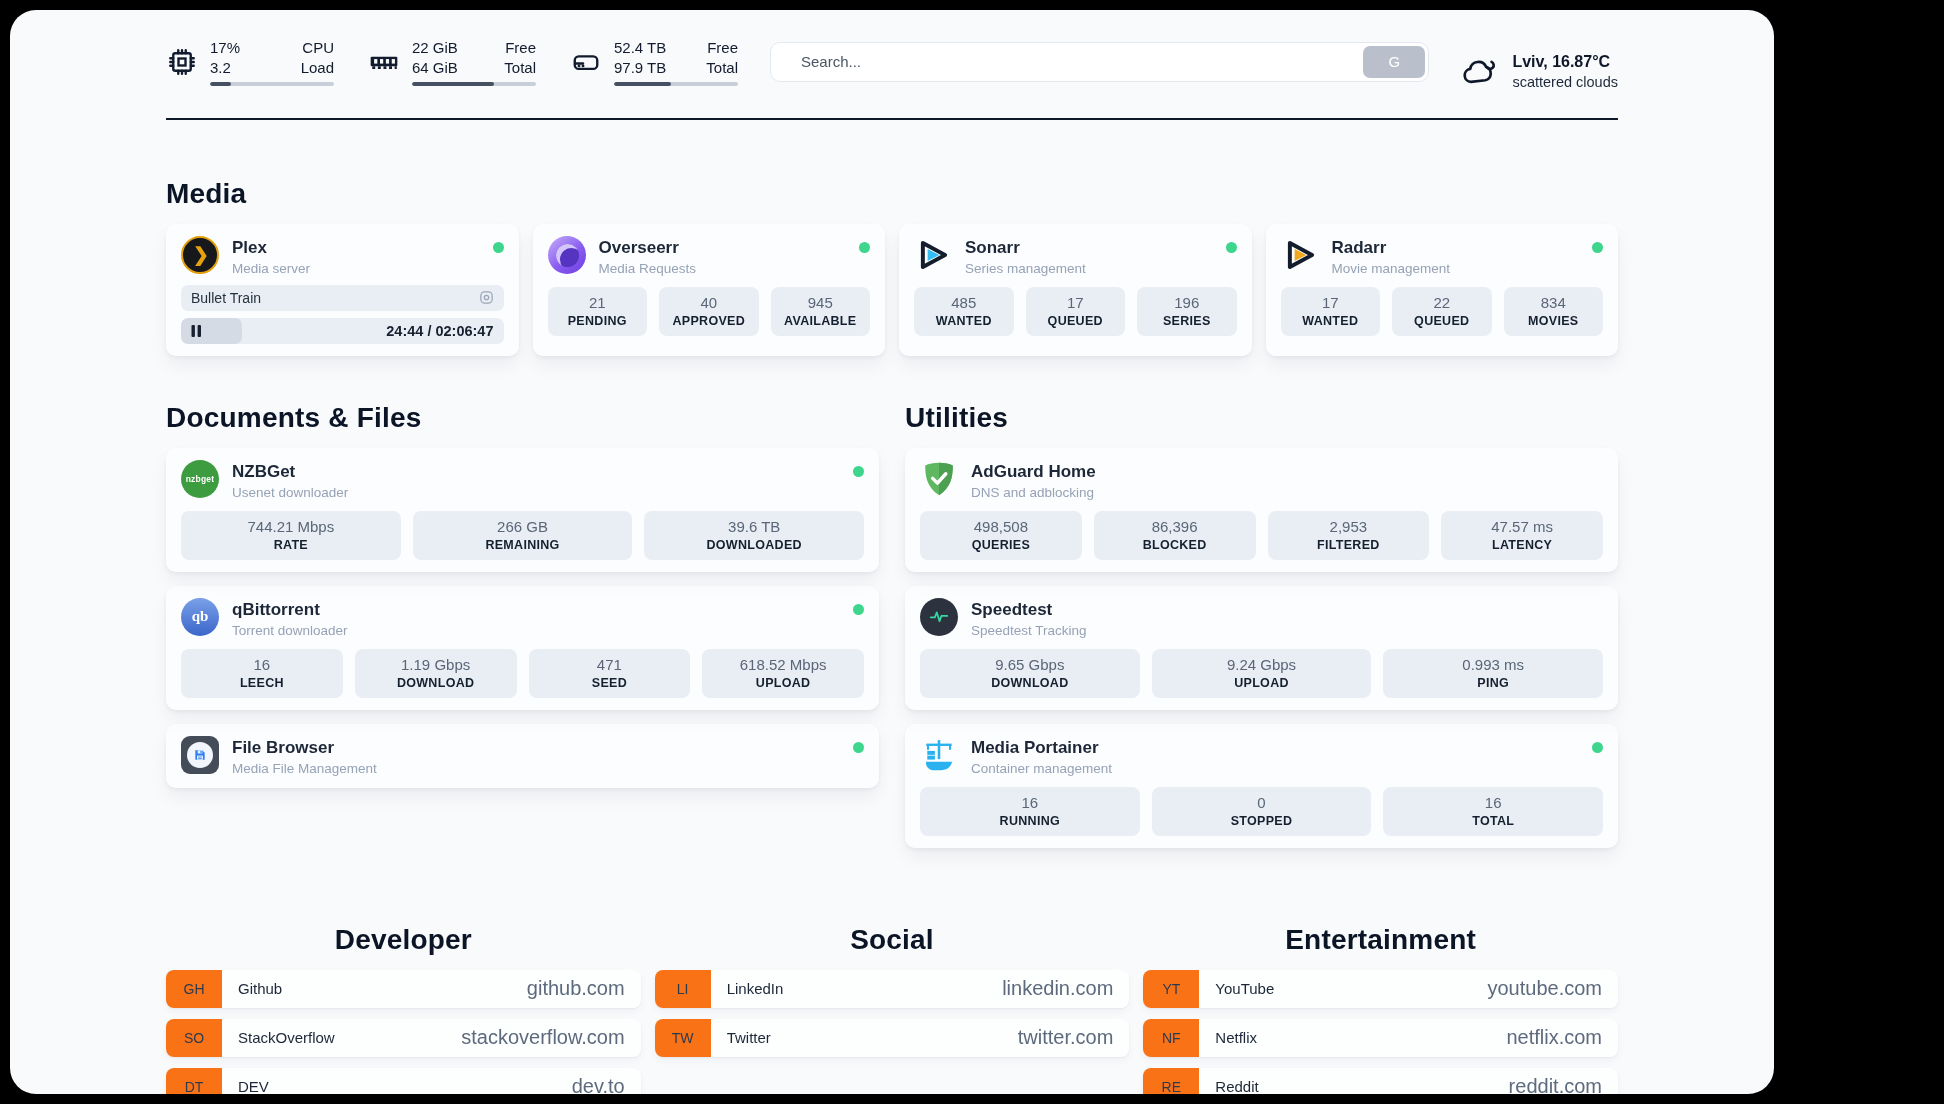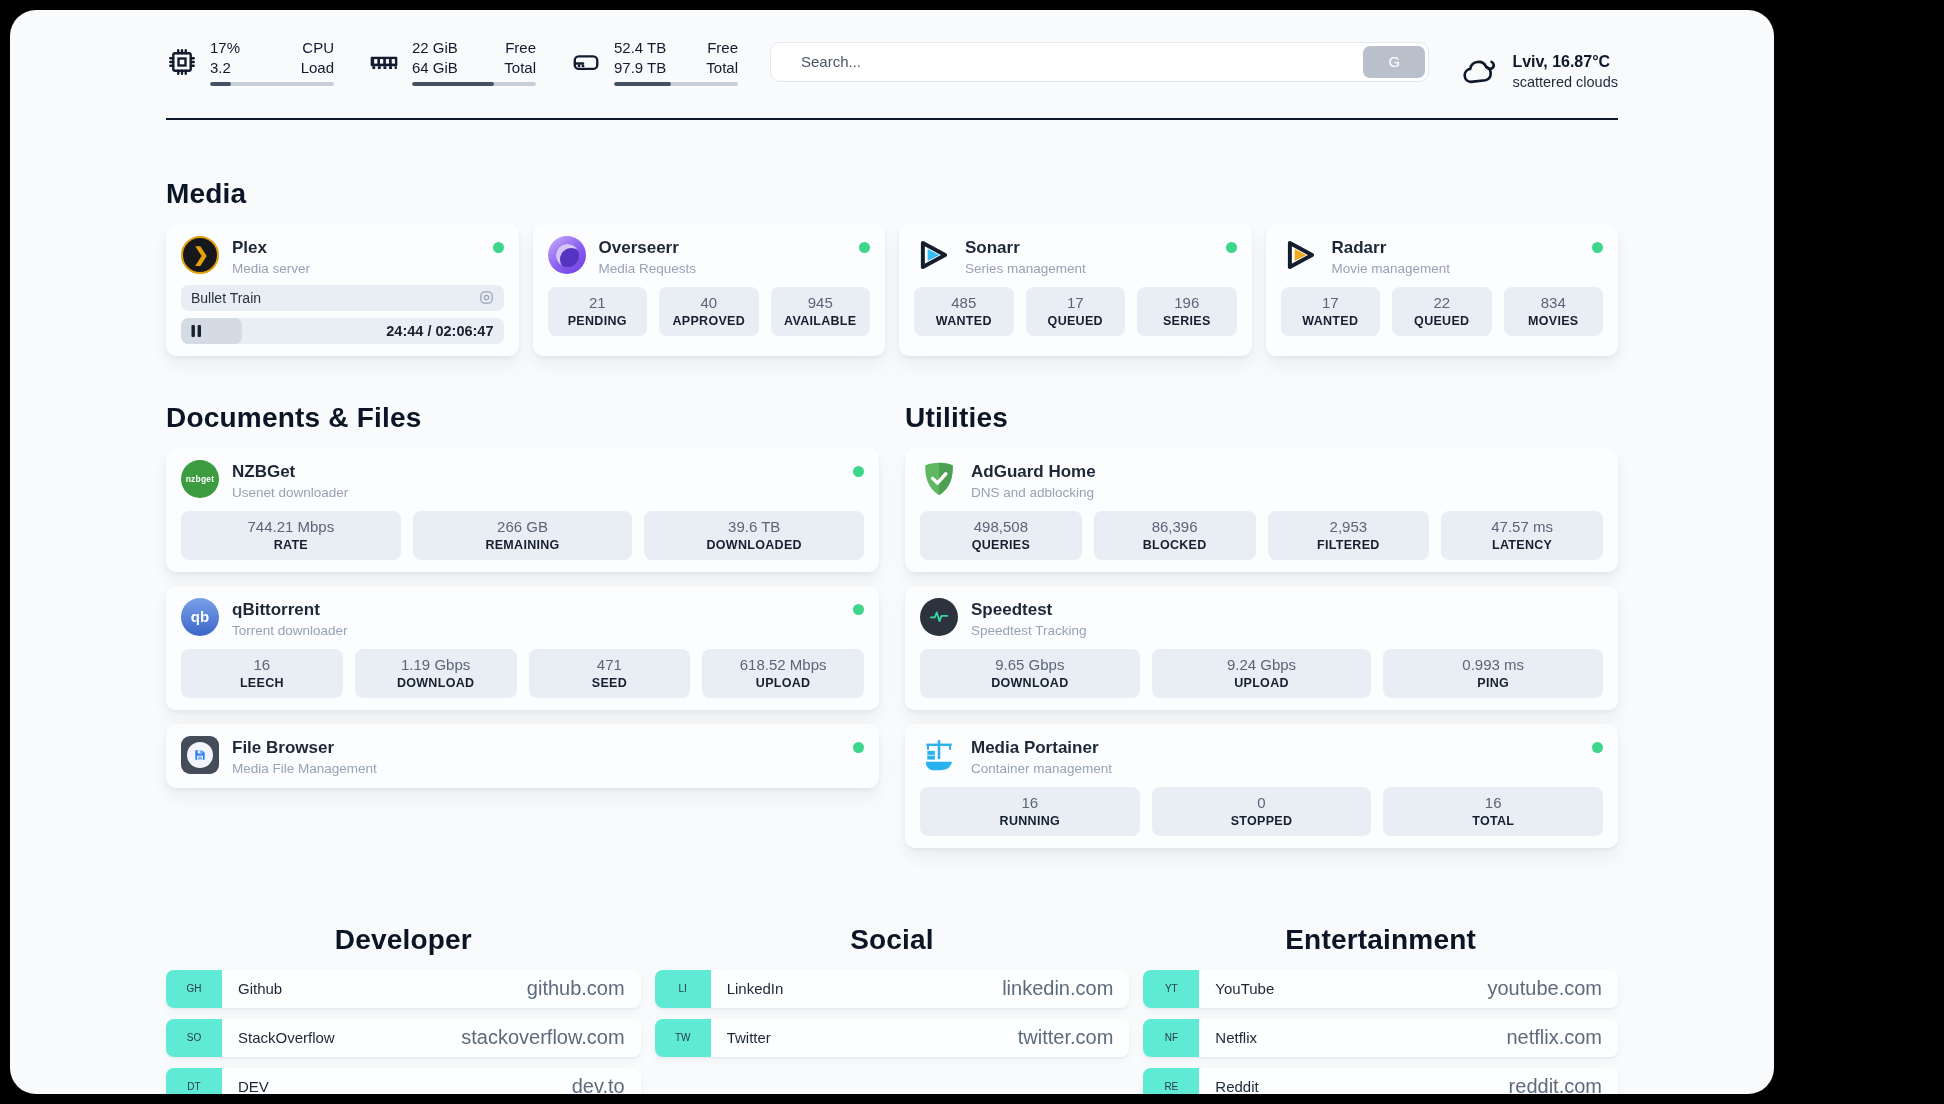--- a/index.html
+++ b/index.html
@@ -76,36 +76,36 @@
   
   .app-icon{width:38px;height:38px;flex:0 0 38px;display:flex;align-items:center;justify-content:center;}
   .icon-circle{width:38px;height:38px;border-radius:50%;display:flex;align-items:center;justify-content:center;box-sizing:border-box;}
   .plex-c{background:#17181b;border:2px solid #e2a00e;}
   .plex-c span{color:#e8a10e;font-weight:900;font-size:19px;transform:translateX(1px);}
   .ov-c{background:linear-gradient(140deg,#c0a8f8 5%,#8a5cf0 55%,#6d3fe0);position:relative;overflow:hidden;}
   .ov-in{position:absolute;left:8px;top:8px;width:23px;height:23px;border-radius:50%;background:#5634c2;
     box-shadow:inset 4px 4px 0 0 #d4c6fa;}
   .nzb-c{background:#3d9c40;}
   .nzb-c span{color:#fff;font-size:8.5px;font-weight:700;letter-spacing:.2px;}
-  .qb-c{background:linear-gradient(180deg,#7aa0e8,#3a66c9);}
+  .qb-c{background:linear-gradient(180deg,#7aa0e8,#3a66c9);font-family:Liberation Serif, serif;}
   .qb-c span{color:#fff;font-size:15px;font-weight:600;}
   .fb-c{width:38px;height:38px;border-radius:9px;background:#454c59;display:flex;align-items:center;justify-content:center;}
   .fb-circle{width:26px;height:26px;border-radius:50%;background:#f2f6fc;display:flex;align-items:center;justify-content:center;}
   .st-c{background:#2c333f;}
 
   
   .two-col{display:grid;grid-template-columns:1fr 1fr;gap:26px;margin-top:46px;align-items:start;}
   .col-stack{display:flex;flex-direction:column;gap:14px;}
 
   
   .bookmarks-grid{display:grid;grid-template-columns:repeat(3,1fr);gap:14px;margin-top:76px;align-items:start;text-align:center;}
   .bm-row{display:flex;align-items:center;height:38px;background:rgba(255,255,255,.72);border-radius:8px;
     box-shadow:0 1px 2px rgba(15,23,42,.05),0 4px 8px rgba(15,23,42,.04);margin-bottom:11px;overflow:hidden;cursor:pointer;}
-  .bm-abbr{width:56px;align-self:stretch;background:#5eead4;display:flex;align-items:center;justify-content:center;
-    font-size:10px;color:#2c3a4e;}
+  .bm-abbr{width:56px;align-self:stretch;background:#f97316;display:flex;align-items:center;justify-content:center;
+    font-size:14px;color:#2c3a4e;}
   .bm-name{margin-left:16px;font-size:15px;color:#1c2737;}
   .bm-url{margin-left:auto;margin-right:16px;font-size:20px;color:#5d6a7d;}
 </style>
 </head>
 <body>
 
 <div class="screen">
   <main class="content">
 
     <header class="topbar">

